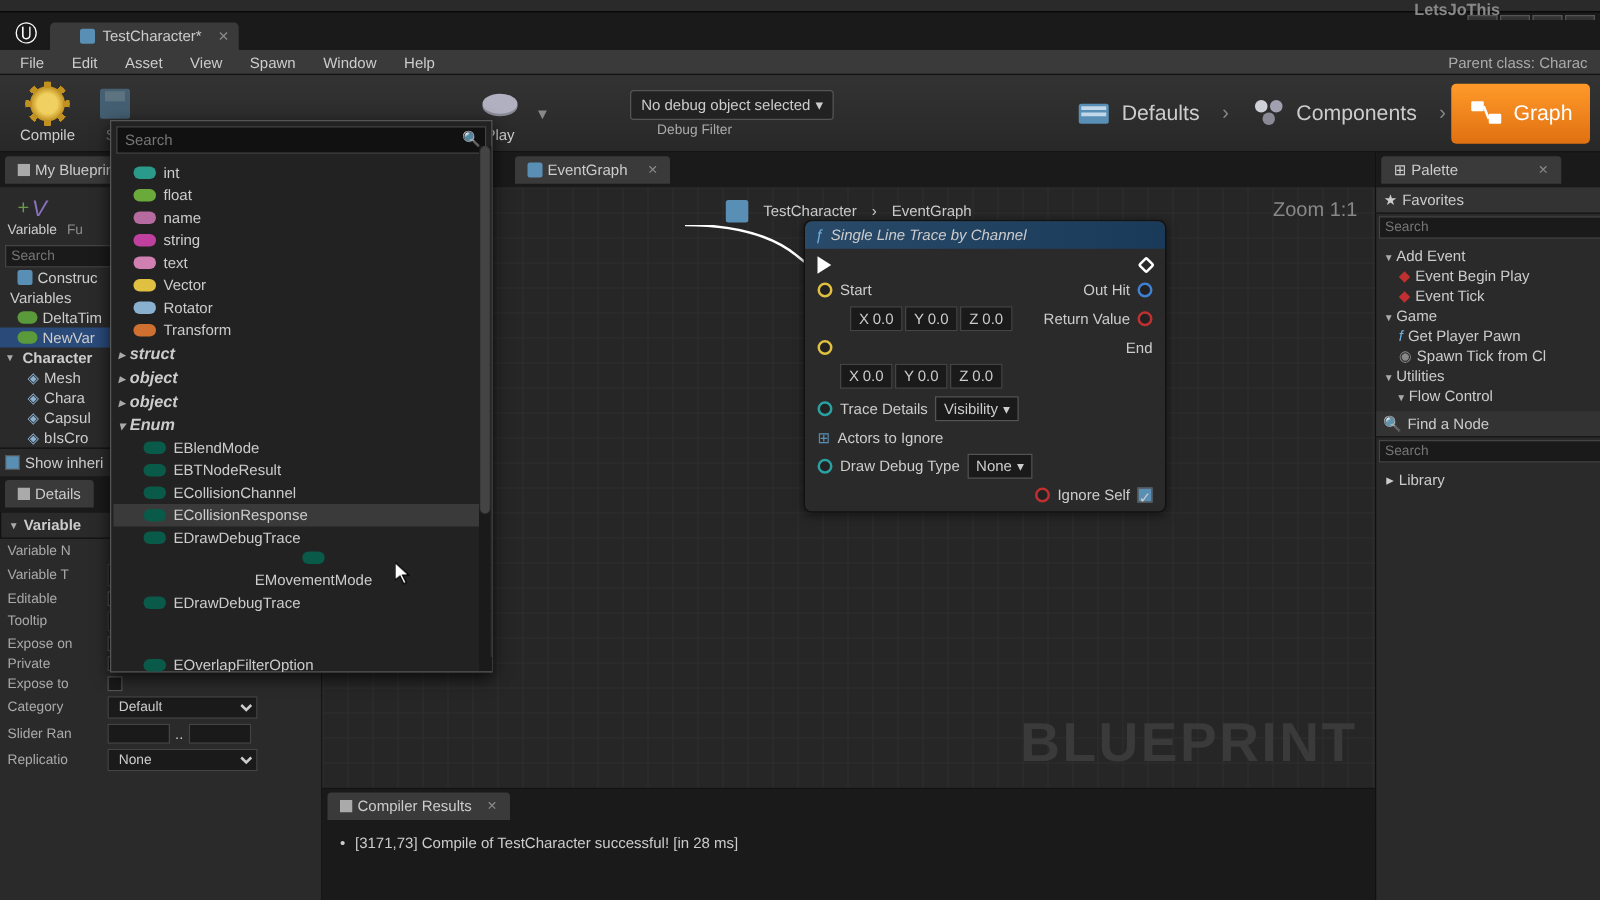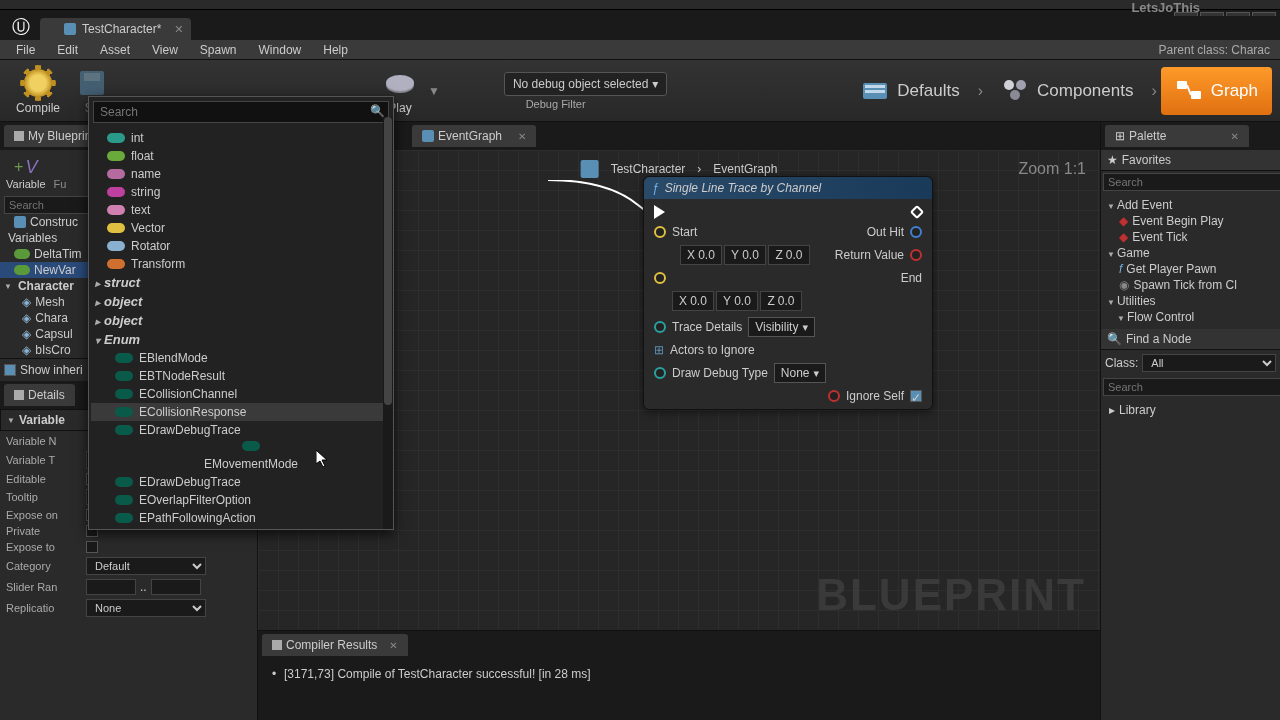--- a/index.html
+++ b/index.html
@@ -452,24 +452,20 @@
           <span style="color:#888">◉</span>
           <span>Spawn Tick from Cl</span>
         </div>
       <div class="pal-cat"><span>Utilities</span></div>
       <div class="pal-cat" style="padding-left:12px"><span>Flow Control</span></div>
     </div>
     <div class="palette-section">
         <span>🔍</span>
         <span>Find a Node</span>
       </div>
-    <div class="class-row">
-      <span>Class:</span>
-      <select class="propinput" style="flex:1;max-width:none"><option>All</option></select>
-    </div>
     <input class="searchinput" style="margin: 2px;" placeholder="Search">
     <div class="palette-body">
         <div class="pal-item" style="padding-left:4px">▸ <span>Library</span></div>
       </div>
   </div>
 </div>
 
 <div class="dropdown-popup">
   <div class="dd-search">
     <input placeholder="Search" style="">
@@ -533,21 +529,21 @@
         <span>EDrawDebugTrace</span>
       </div>
       <div class="dd-item" style="padding-left: 24px; flex-direction: column;">
         <span class="typepill" style="background:#0a5a4a"></span>
         <span>EMovementMode</span>
       </div>
       <div class="dd-item" style="padding-left: 24px;">
         <span class="typepill" style="background:#0a5a4a"></span>
         <span>EDrawDebugTrace</span>
       </div>
-      <div class="dd-item" style="padding-left: 24px;">
+      <div class="dd-item" style="padding-left: 24px; margin-top: 32px;">
         <span class="typepill" style="background:#0a5a4a"></span>
         <span>EOverlapFilterOption</span>
       </div>
       <div class="dd-item" style="padding-left: 24px;">
         <span class="typepill" style="background:#0a5a4a"></span>
         <span>EPathFollowingAction</span>
       </div>
     </div>
   <div class="scrollbar-dd">
       <div class="thumb"></div>

